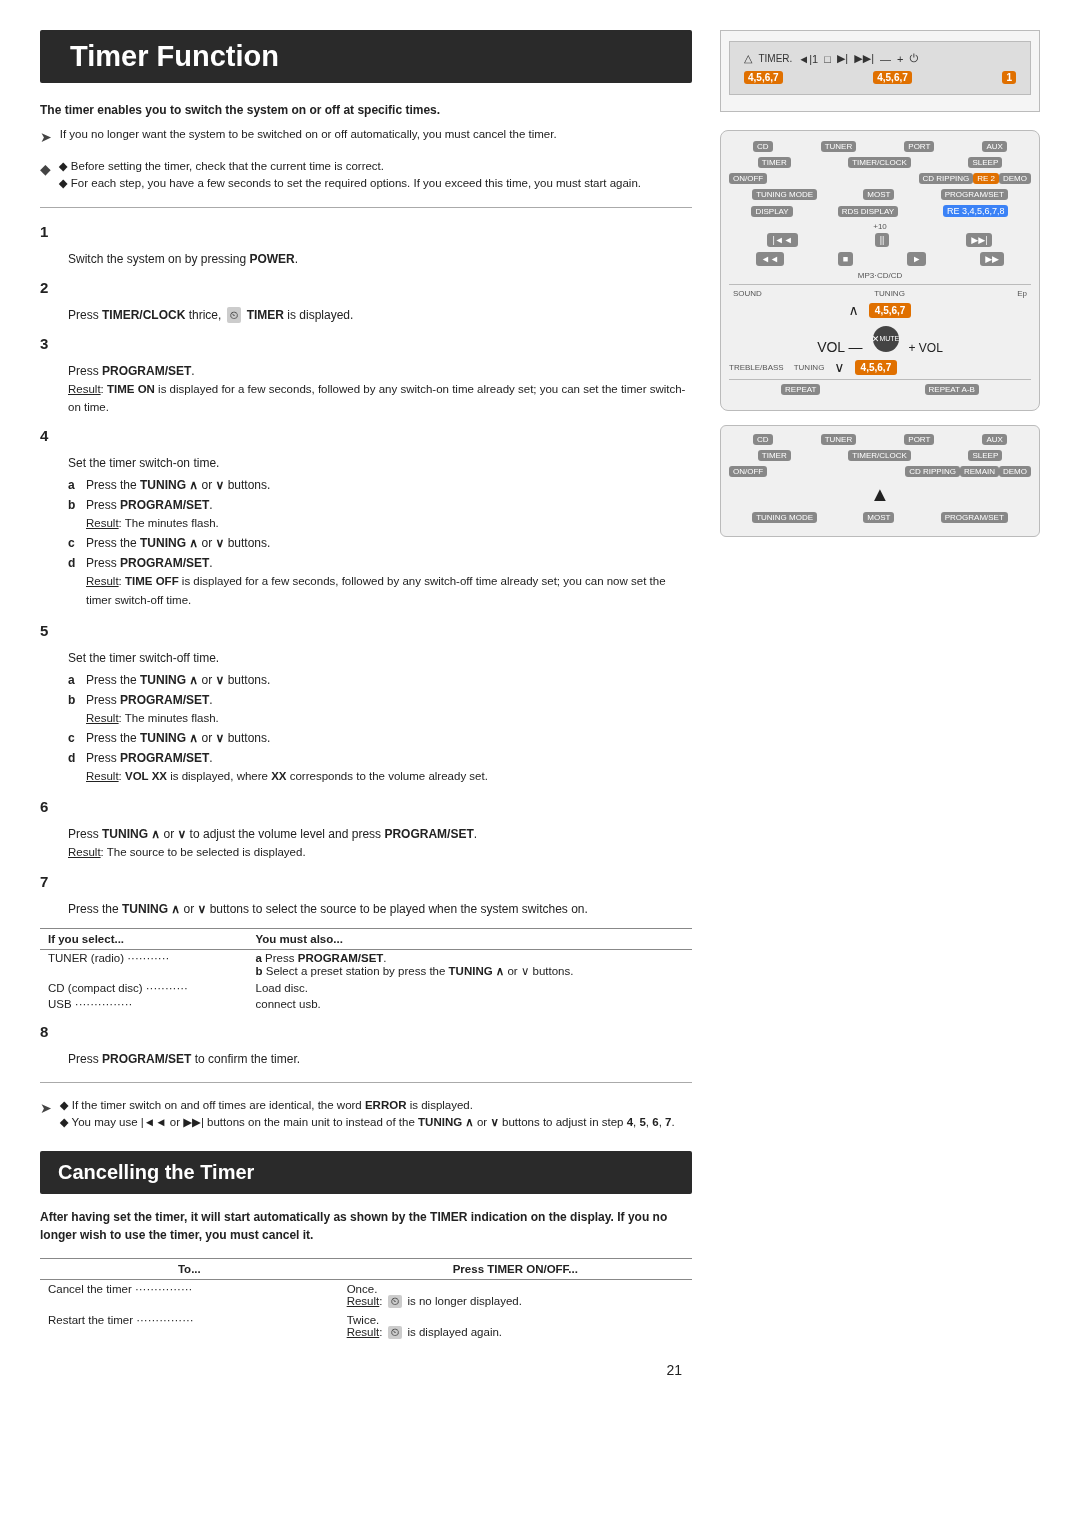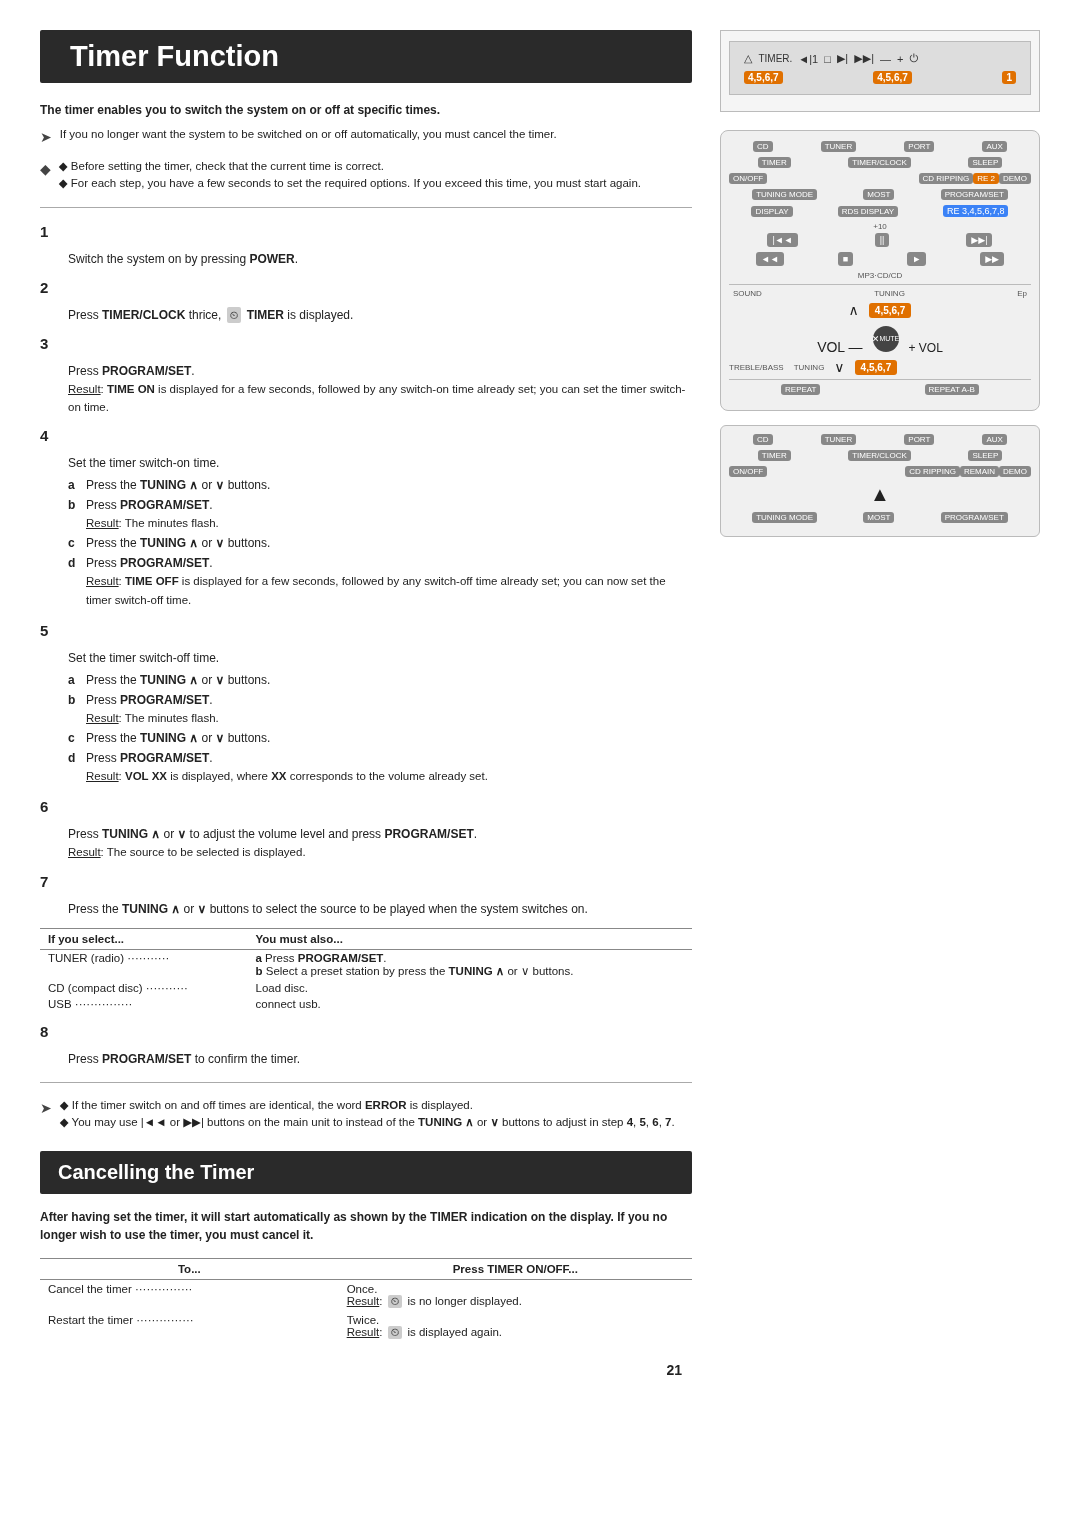--- a/index.html
+++ b/index.html
@@ -155,21 +155,21 @@
       vertical-align: top;
     }
 
     
     .bottom-notes { margin-top: 10px; }
 
     
     .page-number {
       text-align: right;
       font-size: 14px;
-      font-weight: bold;
+      font-weight: normal;
       margin-top: 20px;
       padding-right: 10px;
     }
 
     
     .device-box {
       border: 1px solid #bbb;
       background: #f5f5f5;
       padding: 10px 8px;
       margin-bottom: 18px;

